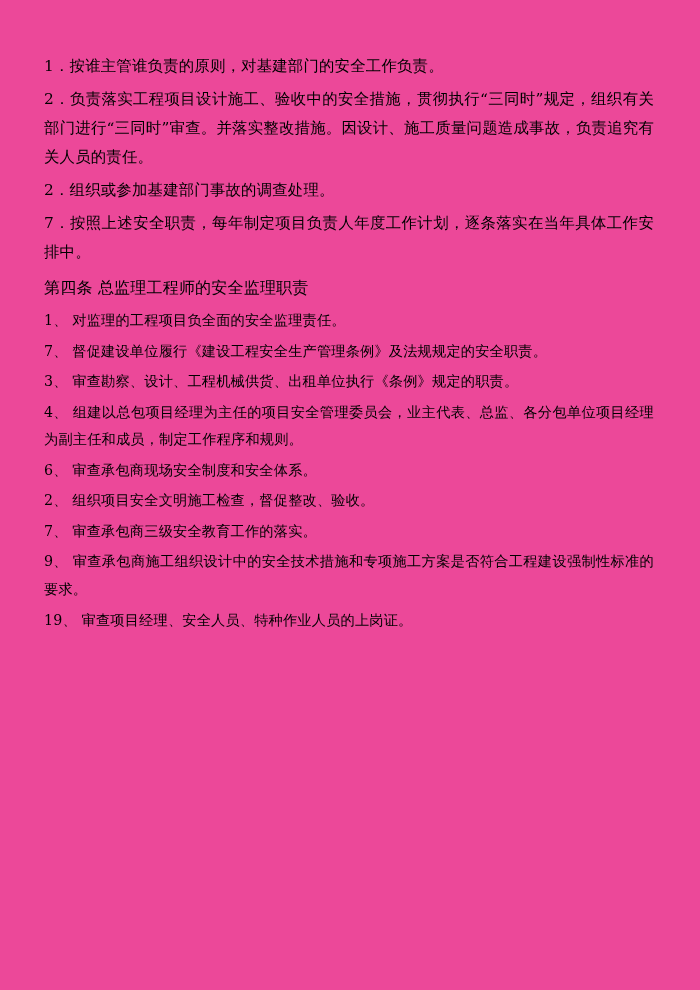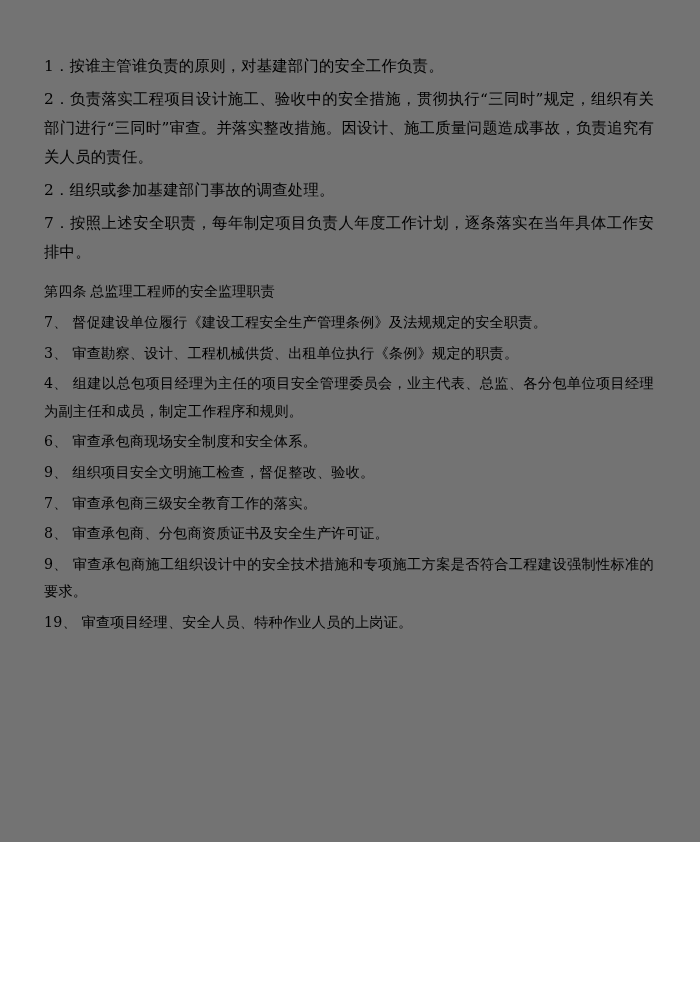--- a/index.html
+++ b/index.html
@@ -9,43 +9,42 @@
   }
   body {
     width: 700px;
     height: 990px;
     font-family: "DejaVu Serif", "Liberation Serif", serif;
     color: #000000;
   }
   .page {
     position: relative;
     width: 700px;
-    height: 842px;
+    height: 990px;
     box-sizing: border-box;
     padding: 52px 46px 40px 44px;
-    background: #737373;
+    background: #ec4899;
   }
   .doc-body {
     display: block;
   }
   p.para {
     margin: 0 0 4px 0;
     font-size: 15.4px;
     line-height: 1.88;
     text-align: justify;
     text-justify: inter-ideograph;
     letter-spacing: 0.2px;
     word-break: break-all;
   }
   p.heading {
-    margin: 12px 0 4px 0;
-    font-size: 14px;
+    margin: 6px 0 4px 0;
+    font-size: 16px;
     line-height: 1.9;
     letter-spacing: 0.2px;
-    font-family: Liberation Serif, serif;
   }
   p.sub {
     margin: 0 0 3px 0;
     font-size: 14.2px;
     line-height: 1.94;
     text-align: justify;
     text-justify: inter-ideograph;
     letter-spacing: 0.2px;
     word-break: break-all;
   }
@@ -53,23 +52,23 @@
 </head>
 <body>
 
 <div class="page">
   <div class="doc-body" id="doc-body">
       <p class="para">1．按谁主管谁负责的原则，对基建部门的安全工作负责。</p>
       <p class="para">2．负责落实工程项目设计施工、验收中的安全措施，贯彻执行“三同时”规定，组织有关部门进行“三同时”审查。并落实整改措施。因设计、施工质量问题造成事故，负责追究有关人员的责任。</p>
       <p class="para">2．组织或参加基建部门事故的调查处理。</p>
       <p class="para">7．按照上述安全职责，每年制定项目负责人年度工作计划，逐条落实在当年具体工作安排中。</p>
       <p class="heading">第四条  总监理工程师的安全监理职责</p>
+      <p class="sub">1、  对监理的工程项目负全面的安全监理责任。</p>
       <p class="sub">7、  督促建设单位履行《建设工程安全生产管理条例》及法规规定的安全职责。</p>
       <p class="sub">3、  审查勘察、设计、工程机械供货、出租单位执行《条例》规定的职责。</p>
       <p class="sub">4、 组建以总包项目经理为主任的项目安全管理委员会，业主代表、总监、各分包单位项目经理为副主任和成员，制定工作程序和规则。</p>
       <p class="sub">6、 审查承包商现场安全制度和安全体系。</p>
-      <p class="sub">9、 组织项目安全文明施工检查，督促整改、验收。</p>
+      <p class="sub">2、 组织项目安全文明施工检查，督促整改、验收。</p>
       <p class="sub">7、 审查承包商三级安全教育工作的落实。</p>
-      <p class="sub">8、 审查承包商、分包商资质证书及安全生产许可证。</p>
       <p class="sub">9、 审查承包商施工组织设计中的安全技术措施和专项施工方案是否符合工程建设强制性标准的要求。</p>
       <p class="sub">19、  审查项目经理、安全人员、特种作业人员的上岗证。</p>
     </div>
 </div>
 
 </body></html>

